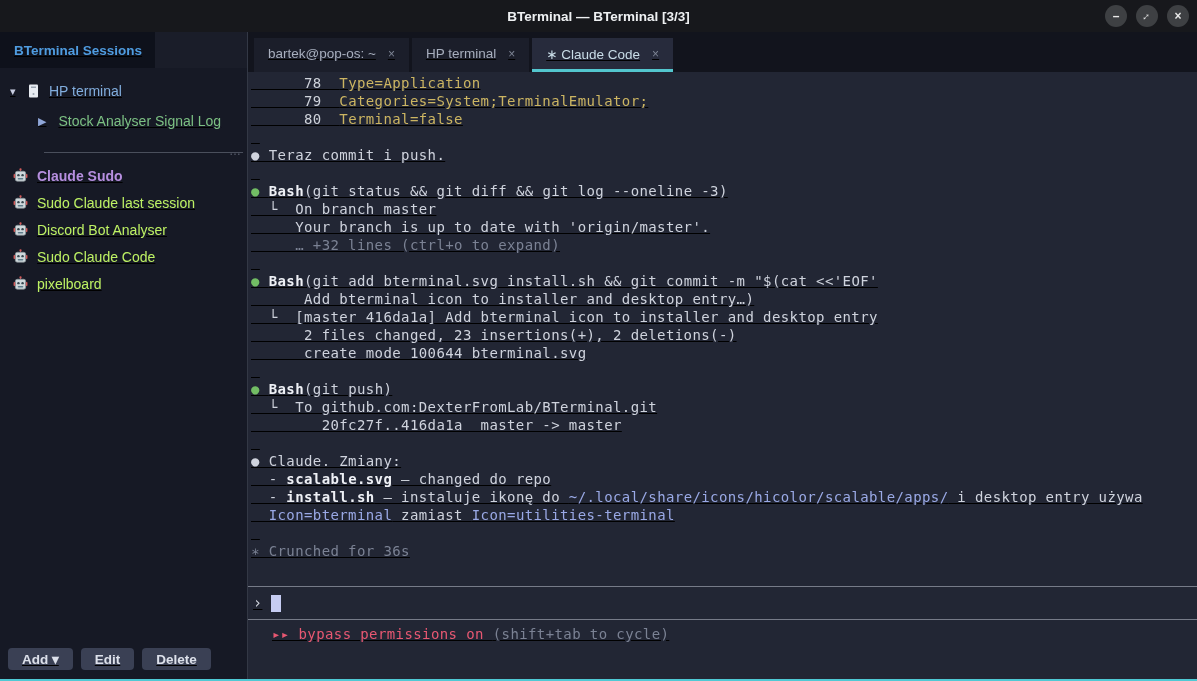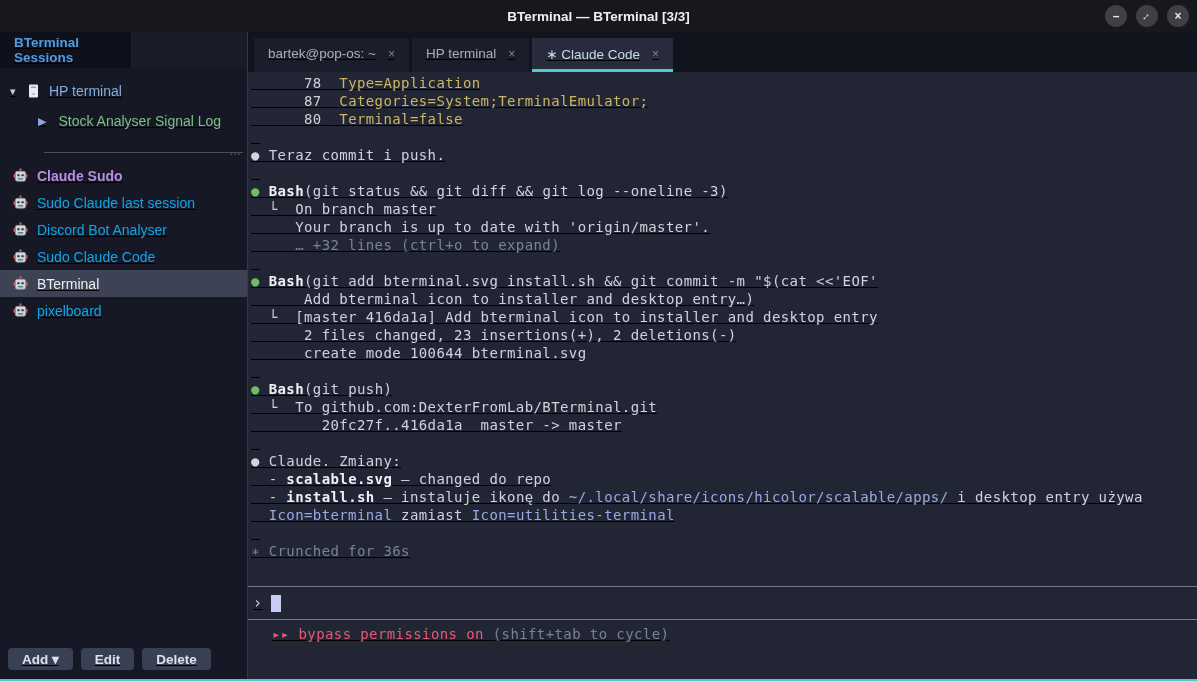--- a/index.html
+++ b/index.html
@@ -20,21 +20,21 @@
              align-items:center; justify-content:center; cursor:default; }
   .win-btn.maximize span { display:inline-block; transform:rotate(45deg); font-size:11px; }
 
   
   .body { flex:1; display:flex; min-height:0; }
 
   
   .sidebar { width:248px; flex:0 0 248px; background:#161925; border-right:1px solid #333845;
              display:flex; flex-direction:column; }
   .sessions-header { height:36px; flex:0 0 36px; background:#1a1d29; display:flex; }
-  .sessions-tab { width:131px; background:#0e111b; display:flex; align-items:center;
+  .sessions-tab { width:155px; background:#0e111b; display:flex; align-items:center;
                   padding-left:14px; }
   .sessions-tab span { color:#4f9ce0; font-weight:bold; font-size:13.5px; }
 
   .tree { padding-top:8px; }
   .tree-row { height:30px; display:flex; align-items:center; font-size:14px; }
   .tree-row.parent { padding-left:10px; }
   .tree-row.child { padding-left:38px; }
   .caret { color:#c8cde0; font-size:11px; width:18px; }
   .pc-icon { margin-right:10px; display:flex; }
   .play-icon { color:#8fa6d8; font-size:11px; margin-right:12px; }
@@ -43,21 +43,21 @@
 
   .divider-row { position:relative; margin:14px 0 6px 0; height:6px; }
   .divider-row .line { position:absolute; left:44px; right:4px; top:2px;
                        border-top:1px solid #4a4f5c; }
   .divider-row .dots { position:absolute; right:6px; top:-6px; color:#5b6170; font-size:12px; }
 
   .session-list { display:flex; flex-direction:column; }
   .session-row { height:27px; display:flex; align-items:center; padding-left:13px;
                  font-size:14px; cursor:default; }
   .session-row .ricon { margin-right:9px; display:flex; }
-  .session-row.blue { color:#0ea5e9; }
+  .session-row.blue { color:#bef264; }
   .session-row.purple-bold { color:#b78fe0; font-weight:bold; }
   .session-row.selected { background:#3d4254; color:#eceef3; }
 
   .sidebar-spacer { flex:1; }
   .sidebar-buttons { display:flex; gap:8px; padding:0 0 9px 8px; }
   .side-btn { background:#3a4054; border:none; border-radius:4px; color:#dce0ea;
               font-weight:bold; font-size:13.5px; padding:3px 14px; cursor:default;
               font-family:"Liberation Sans", sans-serif; }
 
   
@@ -199,35 +199,20 @@
     <rect x="2.5" y="3.5" width="11" height="10.5" rx="2" fill="#cfd8dc" stroke="#8a9499" stroke-width="0.8"></rect>
     <rect x="0.6" y="6.5" width="1.7" height="4.2" rx="0.8" fill="#d45b5b"></rect>
     <rect x="13.7" y="6.5" width="1.7" height="4.2" rx="0.8" fill="#d45b5b"></rect>
     <circle cx="5.8" cy="7.6" r="1.3" fill="#37474f"></circle>
     <circle cx="10.2" cy="7.6" r="1.3" fill="#37474f"></circle>
     <rect x="5" y="10.6" width="6" height="1.7" rx="0.8" fill="#607d8b"></rect>
   </svg>
 </span>
             <span>Sudo Claude Code</span>
           </div>
-          <div class="session-row selected">
-            <span class="ricon">
-  <svg width="15" height="15" viewBox="0 0 16 16">
-    <line x1="8" y1="1" x2="8" y2="3.5" stroke="#c94f4f" stroke-width="1"></line>
-    <circle cx="8" cy="1.5" r="1.2" fill="#d45b5b"></circle>
-    <rect x="2.5" y="3.5" width="11" height="10.5" rx="2" fill="#cfd8dc" stroke="#8a9499" stroke-width="0.8"></rect>
-    <rect x="0.6" y="6.5" width="1.7" height="4.2" rx="0.8" fill="#d45b5b"></rect>
-    <rect x="13.7" y="6.5" width="1.7" height="4.2" rx="0.8" fill="#d45b5b"></rect>
-    <circle cx="5.8" cy="7.6" r="1.3" fill="#37474f"></circle>
-    <circle cx="10.2" cy="7.6" r="1.3" fill="#37474f"></circle>
-    <rect x="5" y="10.6" width="6" height="1.7" rx="0.8" fill="#607d8b"></rect>
-  </svg>
-</span>
-            <span>BTerminal</span>
-          </div>
           <div class="session-row blue">
             <span class="ricon">
   <svg width="15" height="15" viewBox="0 0 16 16">
     <line x1="8" y1="1" x2="8" y2="3.5" stroke="#c94f4f" stroke-width="1"></line>
     <circle cx="8" cy="1.5" r="1.2" fill="#d45b5b"></circle>
     <rect x="2.5" y="3.5" width="11" height="10.5" rx="2" fill="#cfd8dc" stroke="#8a9499" stroke-width="0.8"></rect>
     <rect x="0.6" y="6.5" width="1.7" height="4.2" rx="0.8" fill="#d45b5b"></rect>
     <rect x="13.7" y="6.5" width="1.7" height="4.2" rx="0.8" fill="#d45b5b"></rect>
     <circle cx="5.8" cy="7.6" r="1.3" fill="#37474f"></circle>
     <circle cx="10.2" cy="7.6" r="1.3" fill="#37474f"></circle>
@@ -258,21 +243,21 @@
           </div>
           <div class="tab active">
             <span>∗ Claude Code</span>
             <span class="close">×</span>
           </div>
         </div>
 
       <div class="terminal">
         <div class="tlines">
             <div class="tline"><span class="s-num">      78  </span><span class="s-yel">Type=Application</span></div>
-            <div class="tline"><span class="s-num">      87  </span><span class="s-yel">Categories=System;TerminalEmulator;</span></div>
+            <div class="tline"><span class="s-num">      79  </span><span class="s-yel">Categories=System;TerminalEmulator;</span></div>
             <div class="tline"><span class="s-num">      80  </span><span class="s-yel">Terminal=false</span></div>
             <div class="tline">&nbsp;</div>
             <div class="tline"><span class="s-txt">● Teraz commit i push.</span></div>
             <div class="tline">&nbsp;</div>
             <div class="tline"><span class="s-gdot">● </span><span class="s-b">Bash</span><span class="s-txt">(git status &amp;&amp; git diff &amp;&amp; git log --oneline -3)</span></div>
             <div class="tline"><span class="s-txt">  └  On branch master</span></div>
             <div class="tline"><span class="s-txt">     Your branch is up to date with 'origin/master'.</span></div>
             <div class="tline"><span class="s-dim">     … +32 lines (ctrl+o to expand)</span></div>
             <div class="tline">&nbsp;</div>
             <div class="tline"><span class="s-gdot">● </span><span class="s-b">Bash</span><span class="s-txt">(git add bterminal.svg install.sh &amp;&amp; git commit -m "$(cat &lt;&lt;'EOF'</span></div>

